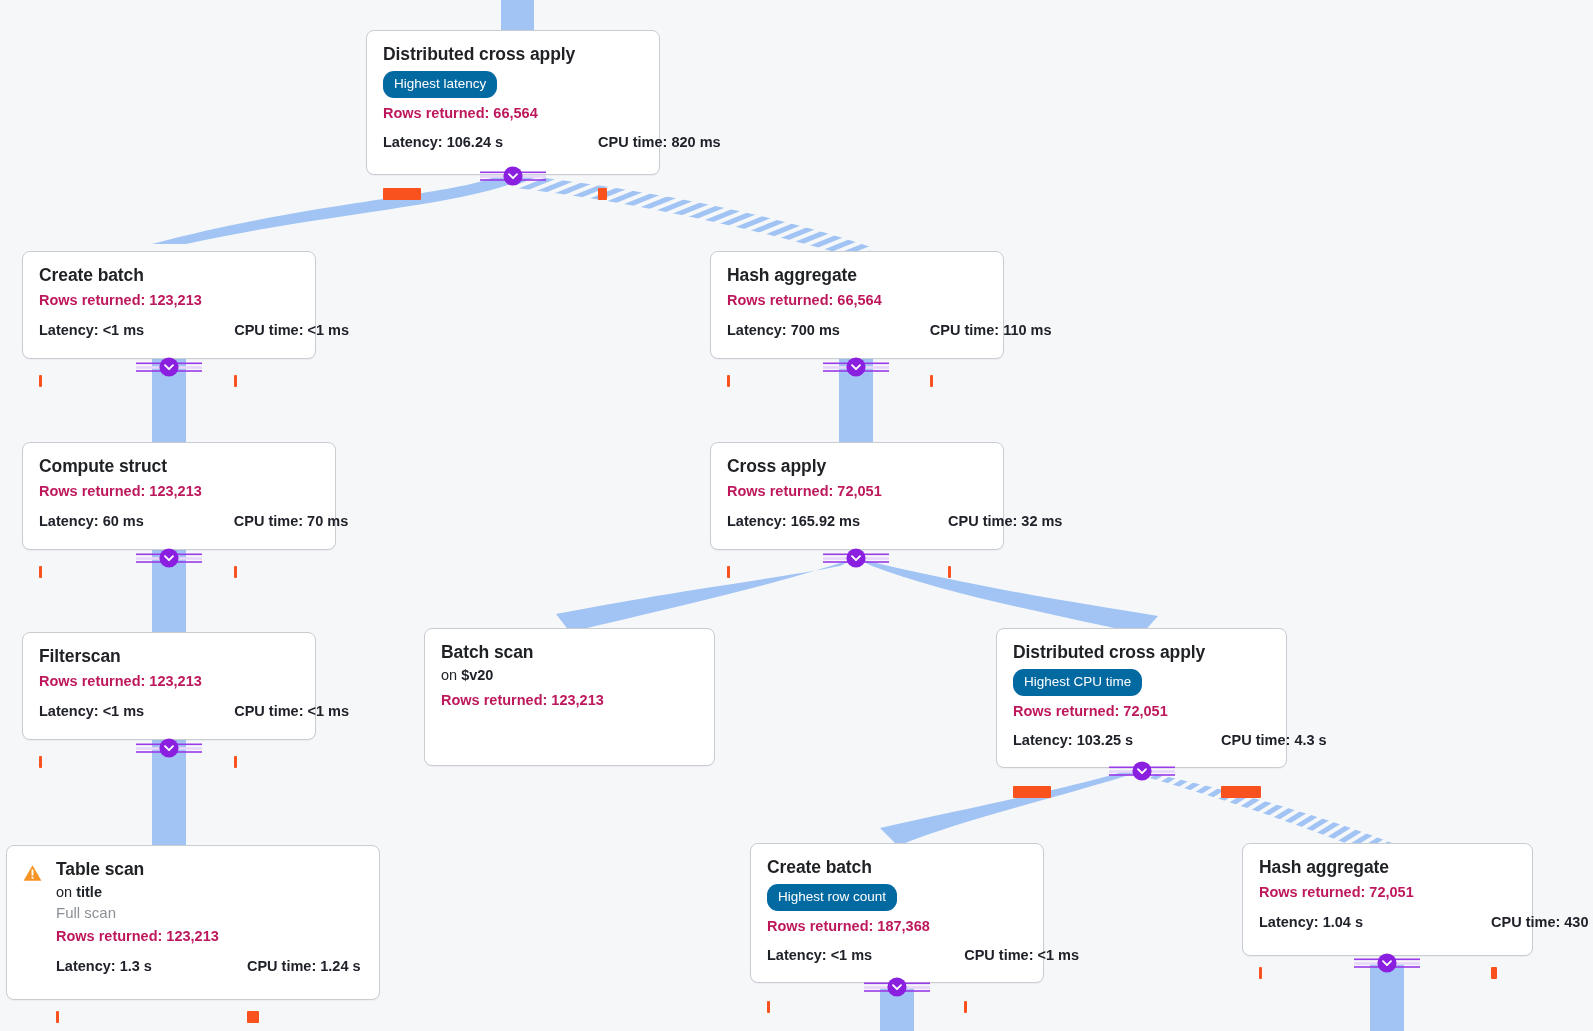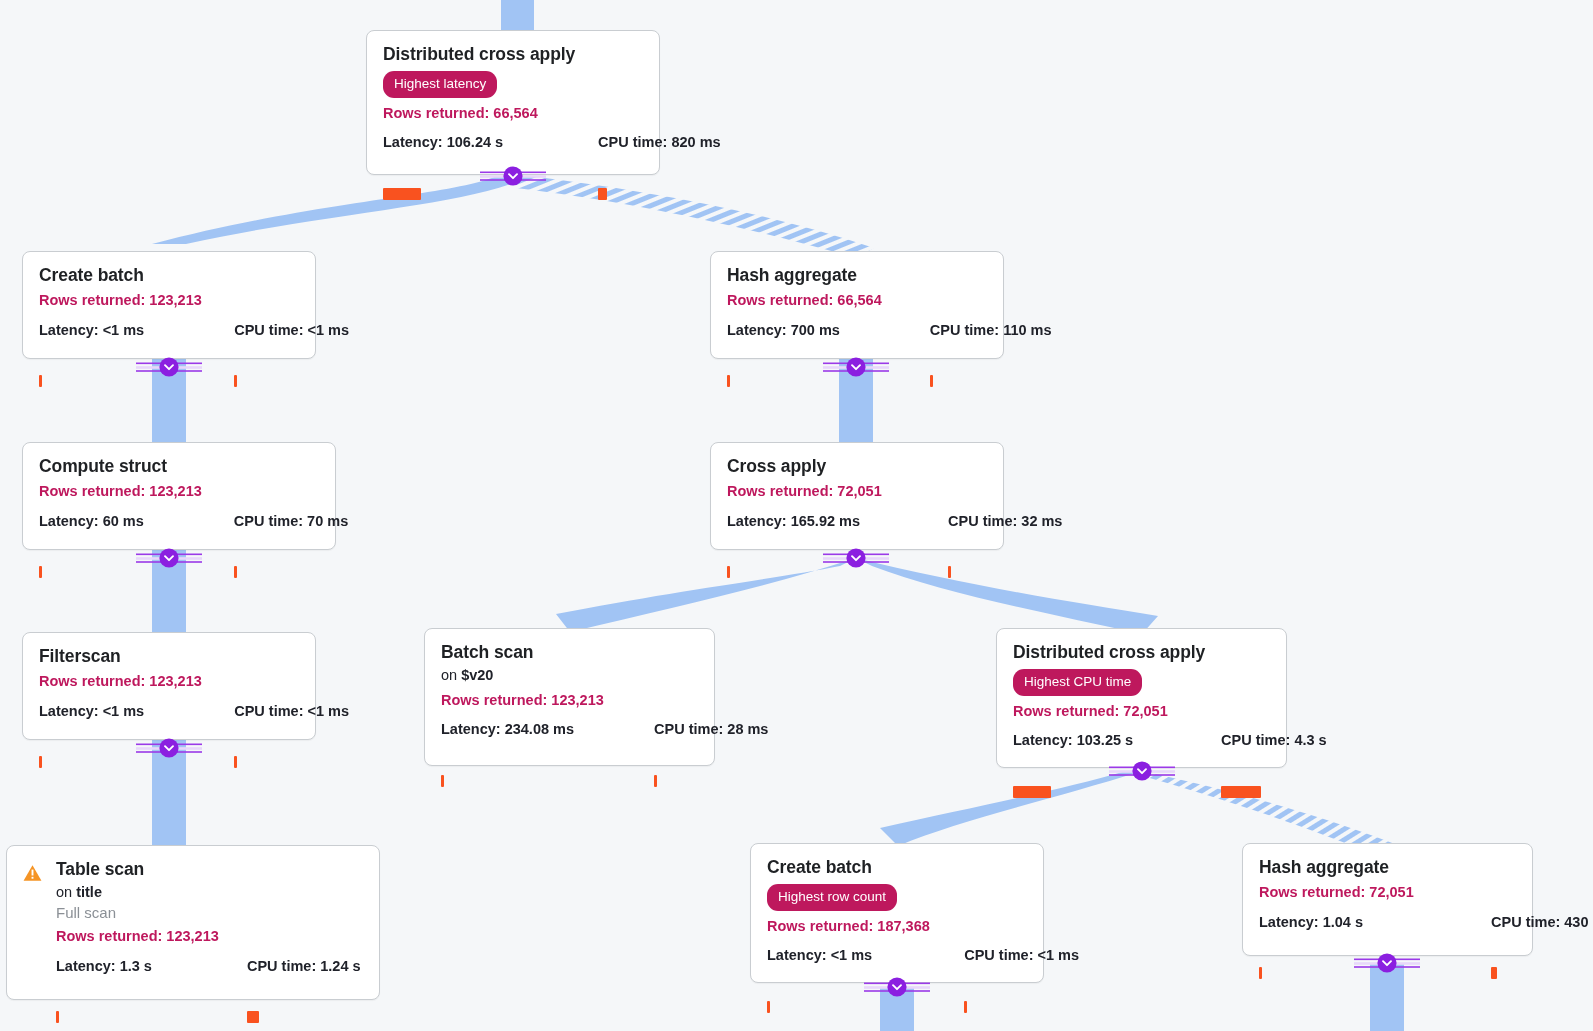--- a/index.html
+++ b/index.html
@@ -66,21 +66,21 @@
     margin-top: 3px;
   }
   .node-subtitle b { font-weight: bold; }
   .node-subnote {
     font-size: 15px;
     color: #8b9096;
     line-height: 1.3;
   }
   .node-badge {
     display: inline-block;
-    background: #be185d;
+    background: #0369a1;
     color: #ffffff;
     font-size: 13.5px;
     line-height: 1;
     padding: 6px 11px 7px 11px;
     border-radius: 11px;
     margin-top: 6px;
     margin-bottom: 1px;
   }
   .node-rows {
     font-size: 14.5px;
@@ -265,30 +265,20 @@
             </div>
           </div>
         </div>
       </div>
       <div class="plan-node" style="left: 424px; top: 628px; width: 291px; height: 138px;">
         <div class="node-inner">
           <div class="node-body">
             <div class="node-title">Batch scan</div>
             <div class="node-subtitle"><span>on </span><b>$v20</b></div>
             <div class="node-rows">Rows returned: 123,213</div>
-            <div class="metrics">
-              <div class="metric" style="margin-right: 80px;">
-                <div class="metric-label">Latency: 234.08 ms</div>
-                <div class="metric-bar" style="width: 3px;"></div>
-              </div>
-              <div class="metric">
-                <div class="metric-label">CPU time: 28 ms</div>
-                <div class="metric-bar" style="width: 3px;"></div>
-              </div>
-            </div>
           </div>
         </div>
       </div>
       <div class="plan-node" style="left: 996px; top: 628px; width: 291px; height: 140px;">
         <div class="node-inner">
           <div class="node-body"><div class="node-title">Distributed cross apply</div><div class="node-badge">Highest CPU time</div><div class="node-rows">Rows returned: 72,051</div><div class="metrics">
               <div class="metric" style="margin-right: 88px;">
                 <div class="metric-label">Latency: 103.25 s</div>
                 <div class="metric-bar" style="width: 38px;"></div>
               </div>

